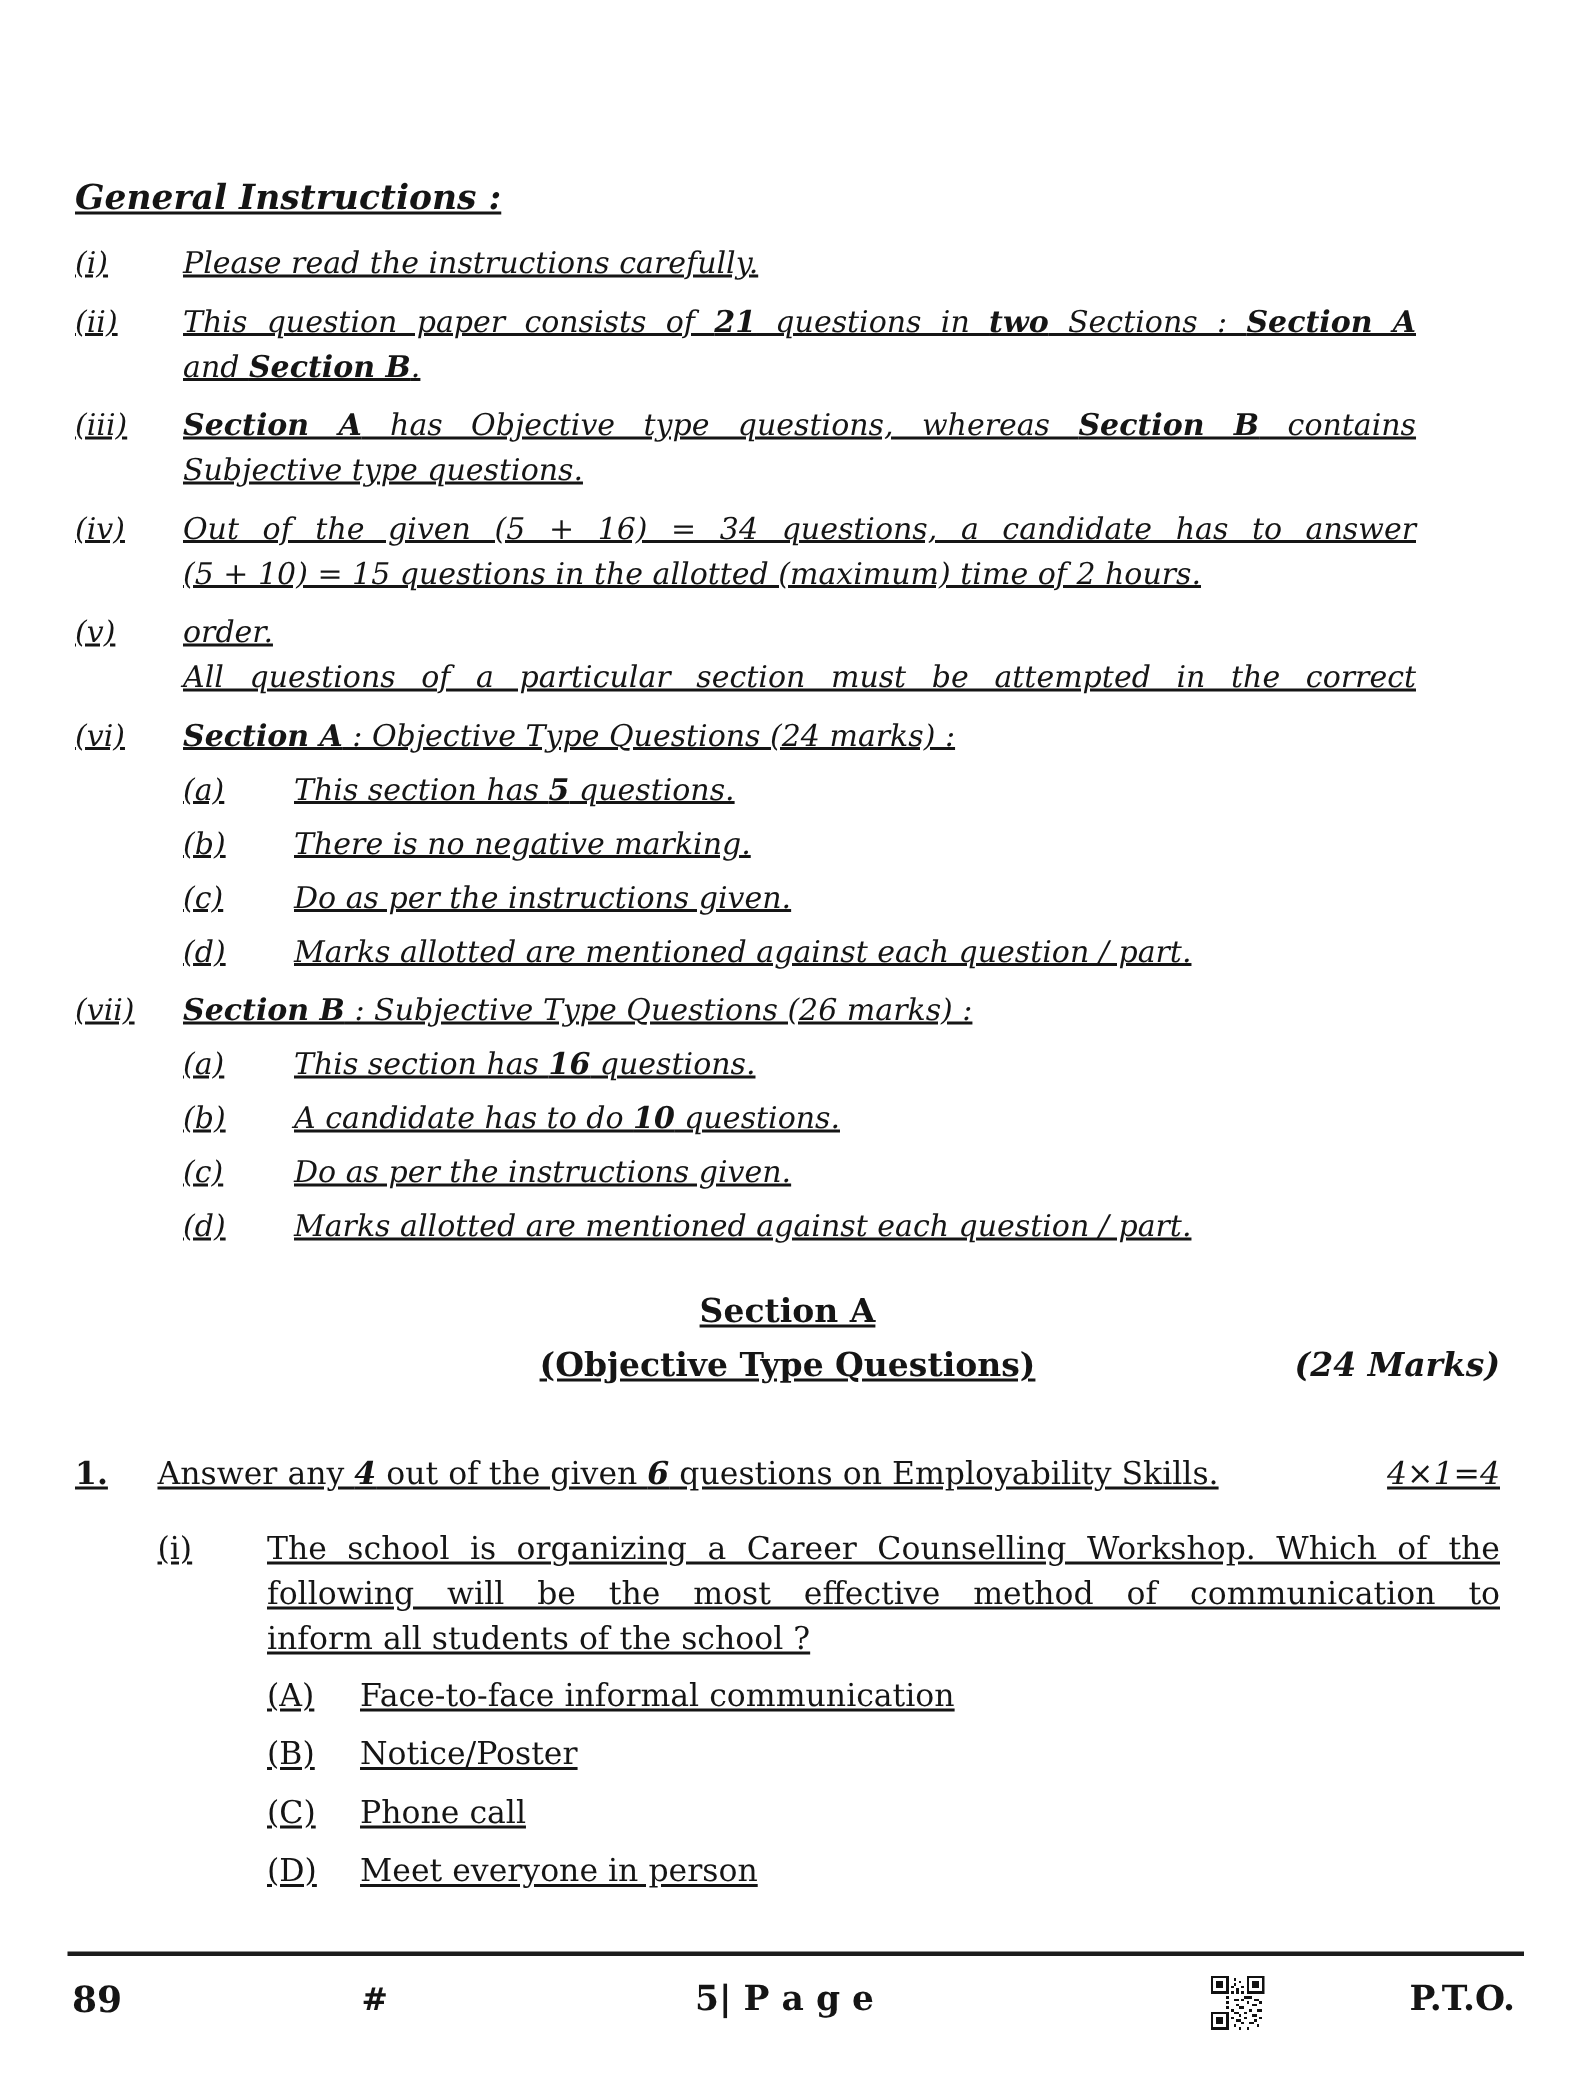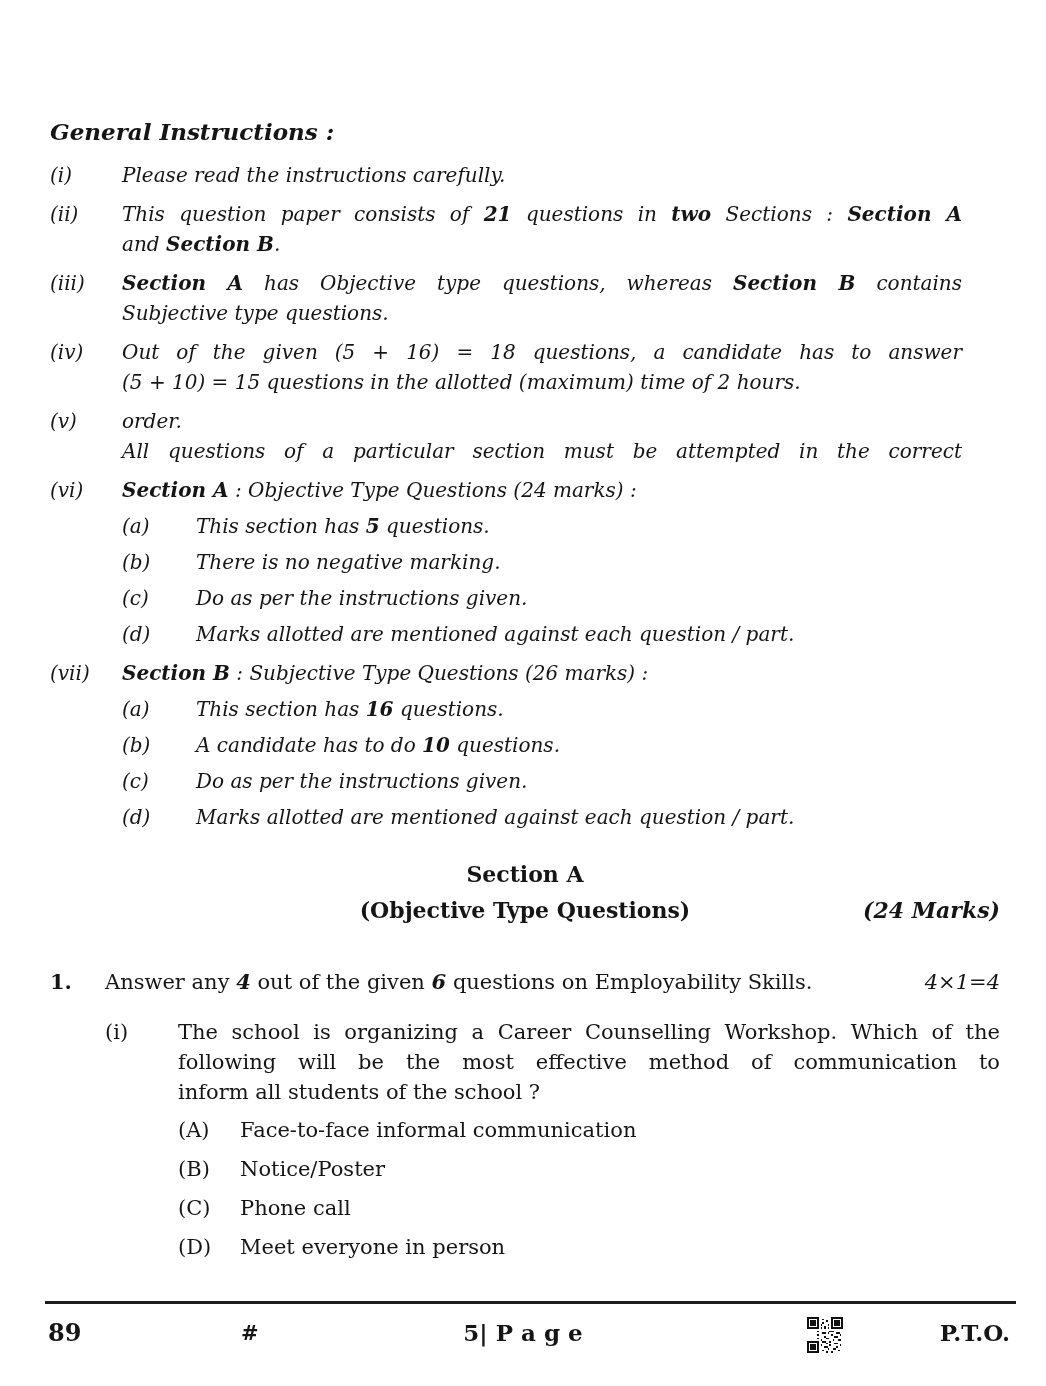--- a/index.html
+++ b/index.html
@@ -2,29 +2,29 @@
 <html><head>
 <meta charset="utf-8">
 <style>
   html, body { margin: 0; padding: 0; }
   body {
     width: 1046px; height: 1386px;
     background: #ffffff; color: #151515;
     font-family: "DejaVu Serif", serif;
     position: relative; overflow: hidden;
   }
-  .page { position: absolute; inset: 0; padding: 116px 46px 16px 50px; }
+  .page { position: absolute; inset: 0; padding: 116px 46px 16px 50px; text-decoration: underline; }
 
   
   .gi { font-style: italic; }
   .gi-title { font-size: 23px; font-weight: bold; line-height: 32px; margin-bottom: 12px; }
   .gi-item { margin-bottom: 9px; font-size: 20px; line-height: 30px; }
   .gi-row { display: flex; }
   .gi-label { flex: none; width: 72px; }
-  .gi-text { flex: 1; margin-right: 38px; }
+  .gi-text { flex: 1; margin-right: 56px; }
   .gi-sub { margin-left: 72px; margin-top: 6px; }
   .gi-subrow { display: flex; margin-bottom: 6px; }
   .gi-subrow:last-child { margin-bottom: 0; }
   .gi-sublabel { flex: none; width: 74px; }
   .gi-subtext { flex: 1; margin-right: 44px; }
 
   .rich-line { min-height: 30px; }
   .rich-line.jl { text-align: justify; text-align-last: justify; text-justify: inter-word; }
 
   
@@ -91,21 +91,21 @@
             <div class="rich-line jl"><span style="font-weight: bold;">Section A</span><span> has Objective type questions, whereas </span><span style="font-weight: bold;">Section B</span><span> contains</span></div>
             <div class="rich-line"><span>Subjective type questions.</span></div>
           </div>
       </div>
     </div>
 
     <div class="gi-item">
       <div class="gi-row">
         <span class="gi-label">(iv)</span>
         <div class="gi-text">
-            <div class="rich-line jl"><span>Out of the given (5 + 16) = 18 questions, a candidate has to answer</span></div>
+            <div class="rich-line jl"><span>Out of the given (5 + 16) = 34 questions, a candidate has to answer</span></div>
             <div class="rich-line"><span>(5 + 10) = 15 questions in the allotted (maximum) time of 2 hours.</span></div>
           </div>
       </div>
     </div>
 
     <div class="gi-item">
       <div class="gi-row">
         <span class="gi-label">(v)</span>
         <div class="gi-text">
             <div class="rich-line"><span>order.</span></div>

